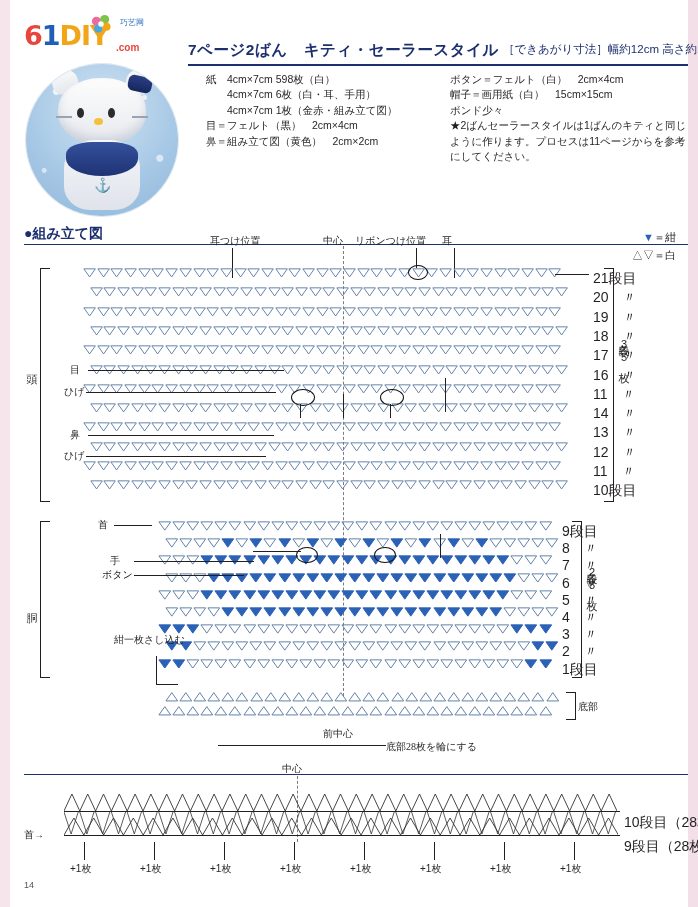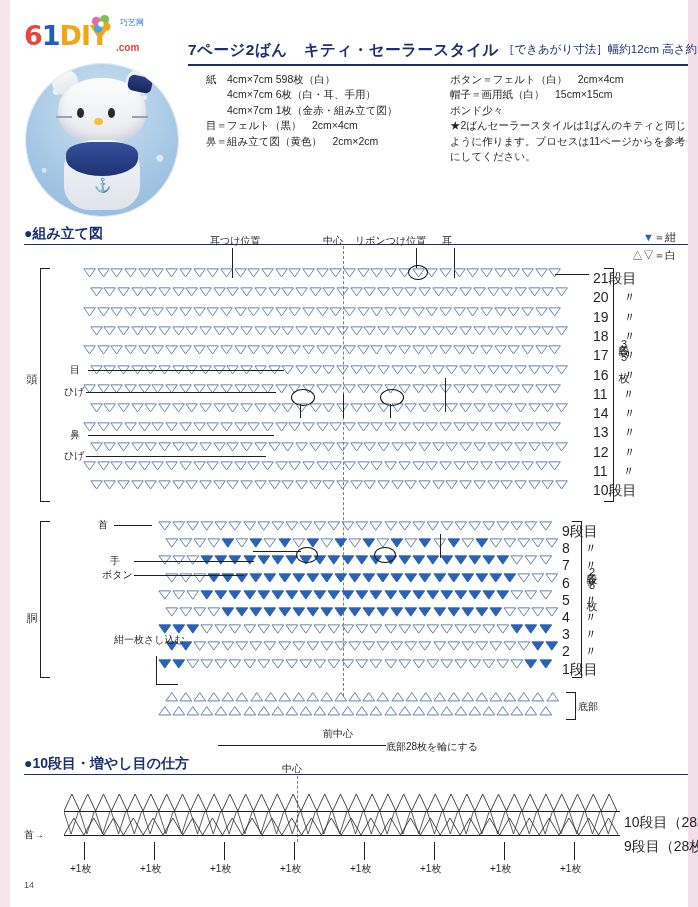--- a/index.html
+++ b/index.html
@@ -1776,21 +1776,21 @@
               <polygon points="6,0.6 11.4,8.2 0.6,8.2" fill="none" stroke="#5f7fa6" stroke-width="0.9"></polygon>
             </svg></span><span class="tri" style="width:13.6px;height:9.8px"><svg width="13.6" height="9.8" viewBox="0 0 12 9">
               <polygon points="6,0.6 11.4,8.2 0.6,8.2" fill="none" stroke="#5f7fa6" stroke-width="0.9"></polygon>
             </svg></span><span class="tri" style="width:13.6px;height:9.8px"><svg width="13.6" height="9.8" viewBox="0 0 12 9">
               <polygon points="6,0.6 11.4,8.2 0.6,8.2" fill="none" stroke="#5f7fa6" stroke-width="0.9"></polygon>
             </svg></span></div>
       </div>
   <div class="brk" style="left:556px;top:686px;width:9px;height:26px;"></div>
   <div class="lbl" style="left:568px;top:694px;">底部</div>
   <div class="lbl" style="left:313px;top:721px;">前中心</div>
-  <div class="lbl" style="left:376px;top:734px;">底部28枚を輪にする</div>
+  <div class="lbl" style="left:376px;top:734px;font-family:Liberation Serif, serif;">底部28枚を輪にする</div>
   <div class="thinline" style="left:208px;top:739px;width:168px;height:1px;"></div>
 
   <div id="rowLabels">
         <div class="rowlbl" style="left:583px;top:264px;">21段目</div>
         <div class="rowlbl" style="left:583px;top:283.3px;">20　〃</div>
         <div class="rowlbl" style="left:583px;top:302.6px;">19　〃</div>
         <div class="rowlbl" style="left:583px;top:321.9px;">18　〃</div>
         <div class="rowlbl" style="left:583px;top:341.2px;">17　〃</div>
         <div class="rowlbl" style="left:583px;top:360.5px;">16　〃</div>
         <div class="rowlbl" style="left:583px;top:379.8px;">11　〃</div>
@@ -1804,21 +1804,20 @@
         <div class="rowlbl" style="left:552px;top:534.2px;">8　〃</div>
         <div class="rowlbl" style="left:552px;top:551.4px;">7　〃</div>
         <div class="rowlbl" style="left:552px;top:568.6px;">6　〃</div>
         <div class="rowlbl" style="left:552px;top:585.8px;">5　〃</div>
         <div class="rowlbl" style="left:552px;top:603px;">4　〃</div>
         <div class="rowlbl" style="left:552px;top:620.2px;">3　〃</div>
         <div class="rowlbl" style="left:552px;top:637.4px;">2　〃</div>
         <div class="rowlbl" style="left:552px;top:654.6px;">1段目</div>
       </div>
 
-  <div class="sec" style="left:14px;top:749px;">●10段目・増やし目の仕方</div>
   <div class="sec-line" style="left:14px;top:768px;width:664px;"></div>
 
   <div class="lbl" style="left:272px;top:756px;">中心</div>
   <div class="dashline" style="left:287px;top:770px;height:66px;"></div>
 
   <div id="incChart">
         <svg style="position:absolute;left:54px;top:788px;" width="553" height="17">
           <path d="M0 17 L7.9 0 L15.8 17" fill="none" stroke="#333" stroke-width="0.9"></path>
           <path d="M15.8 17 L23.700000000000003 0 L31.6 17" fill="none" stroke="#333" stroke-width="0.9"></path>
           <path d="M31.6 17 L39.5 0 L47.400000000000006 17" fill="none" stroke="#333" stroke-width="0.9"></path>

